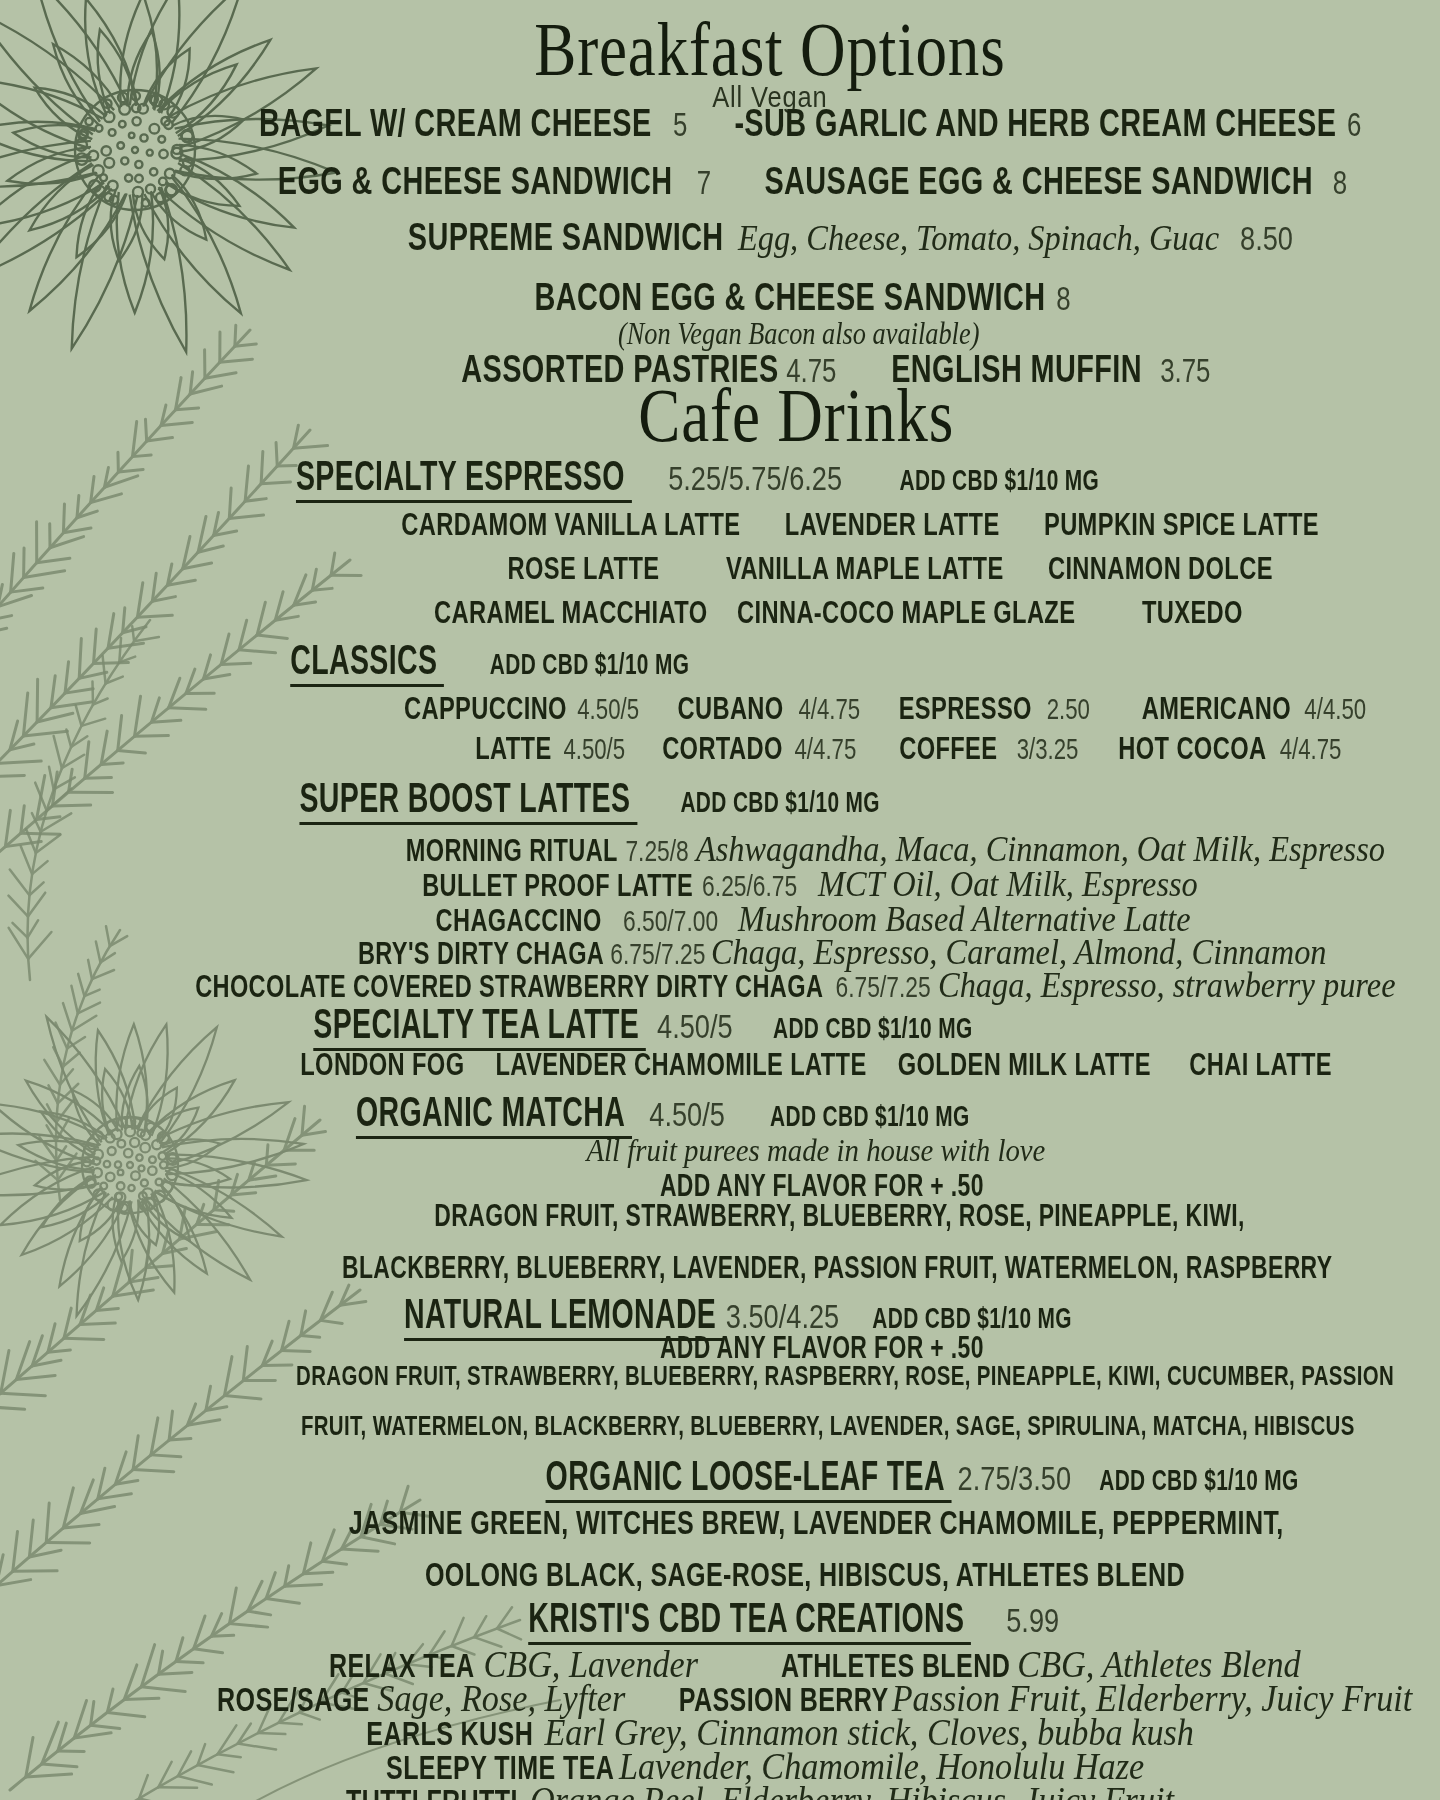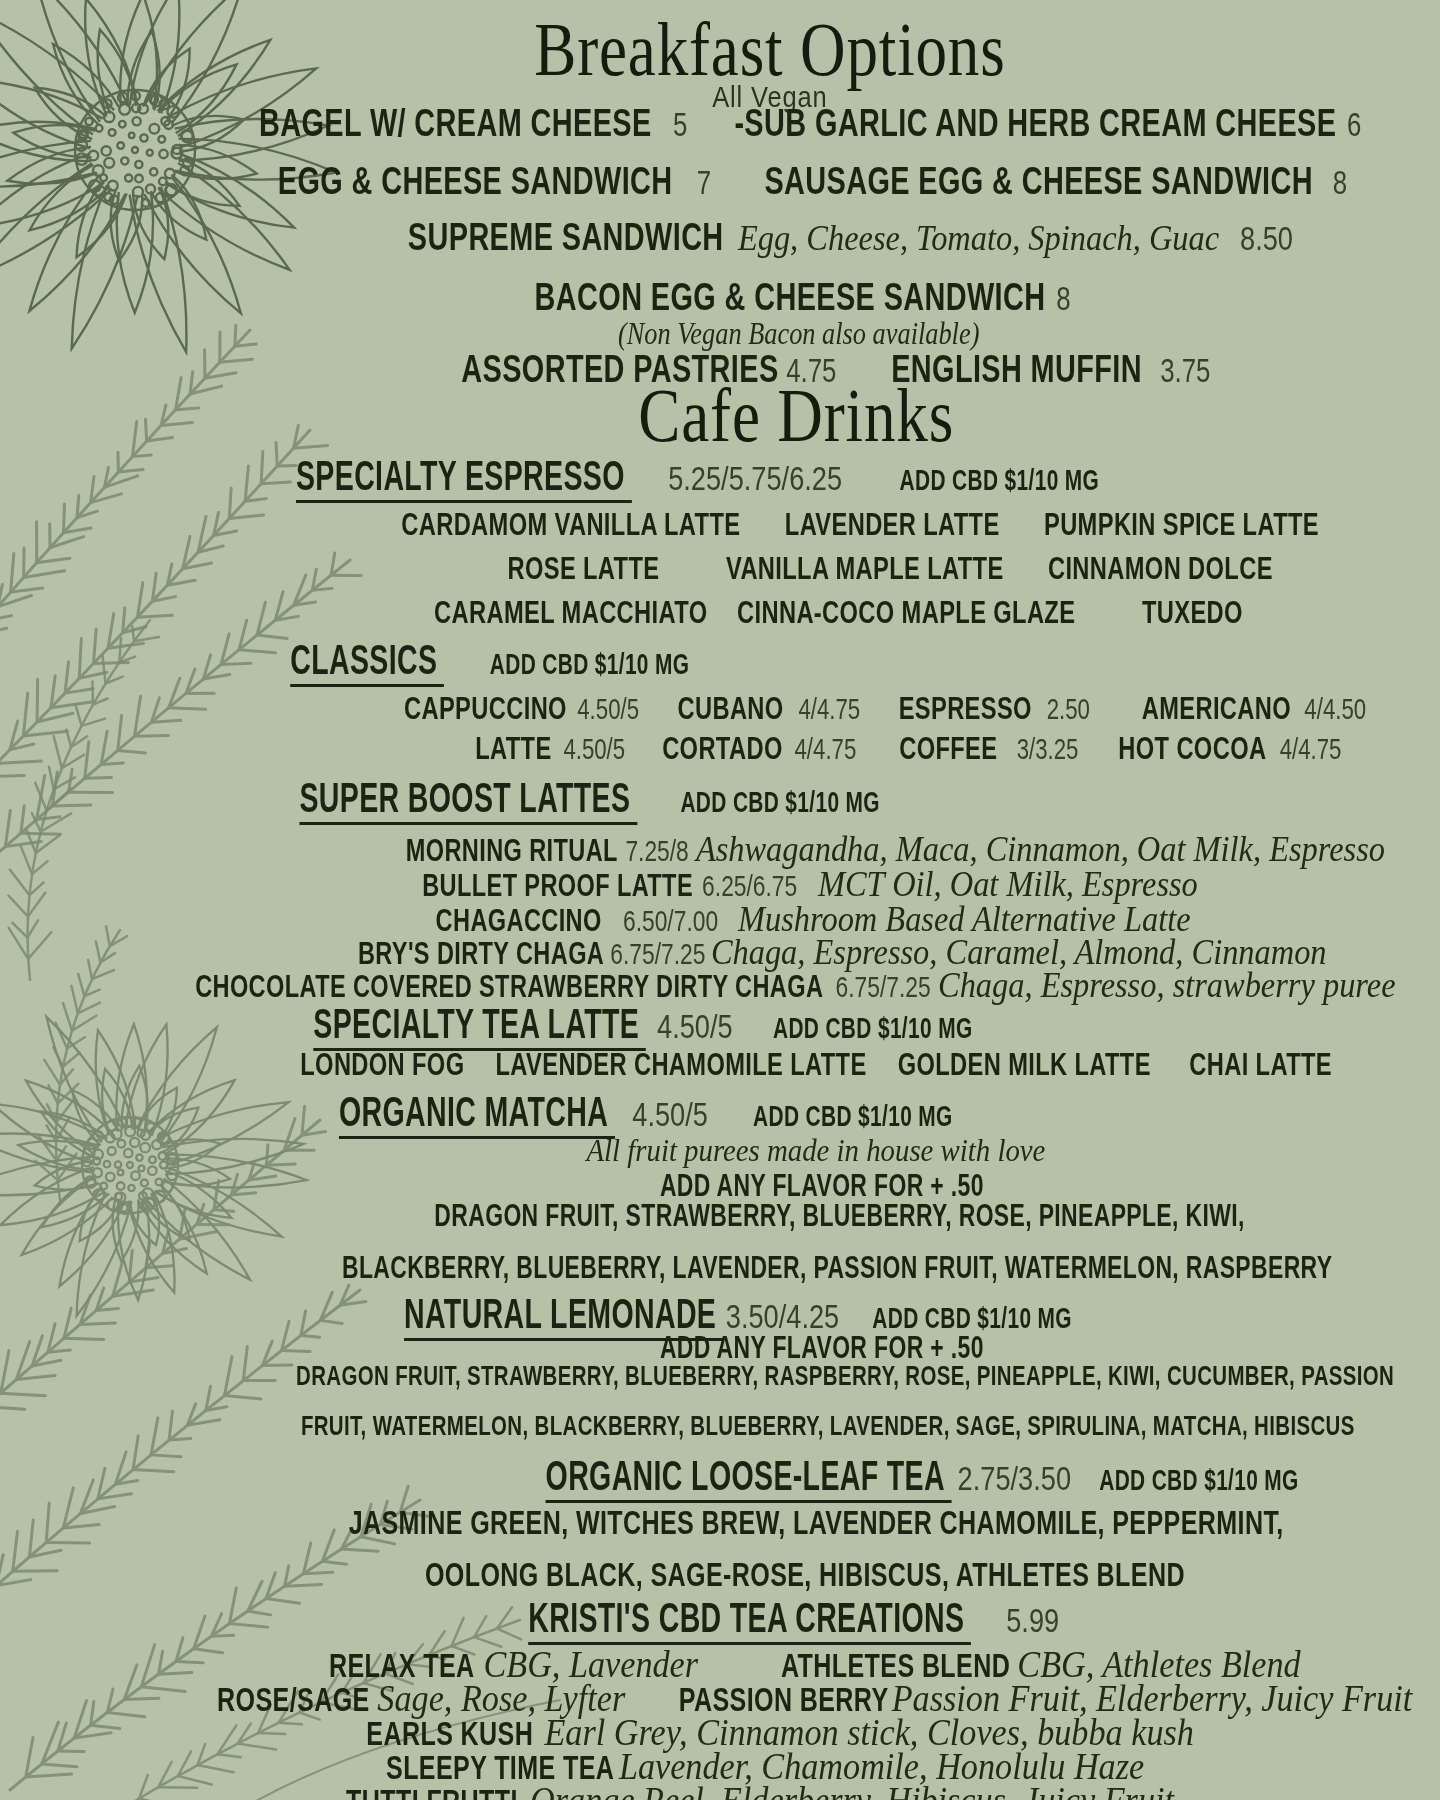--- a/index.html
+++ b/index.html
@@ -706,21 +706,21 @@
 
   <div class="lt" style="top:1000px;left:313px">
     <span class="sq" style="display: inline-block; transform: scaleX(0.68); transform-origin: center center; margin-left: -78.24px; margin-right: -78.24px;"><span class="hd">SPECIALTY TEA LATTE</span></span><span class="sq" style="display: inline-block; transform: scaleX(0.8); transform-origin: center center; margin-left: -10.9px; margin-right: -10.9px;"><span class="pr p34" style="padding-left:14px">4.50/5</span></span><span class="sq" style="display: inline-block; transform: scaleX(0.72); transform-origin: center center; margin-left: -46.62px; margin-right: -46.62px;"><span class="cbd" style="padding-left:56px">ADD CBD $1/10 MG</span></span>
   </div>
   <div class="ln" style="top:1046px;transform:translateX(96px)">
     <span class="sq" style="display: inline-block; transform: scaleX(0.74); transform-origin: center center; margin-left: -181.22px; margin-right: -181.22px;">
       <span class="nm dr">LONDON FOG</span><span class="nm dr" style="padding-left:42px">LAVENDER CHAMOMILE LATTE</span><span class="nm dr" style="padding-left:42px">GOLDEN MILK LATTE</span><span class="nm dr" style="padding-left:52px">CHAI LATTE</span>
     </span>
   </div>
 
-  <div class="lt" style="top:1088px;left:339px">
+  <div class="lt" style="top:1088px;left:356px">
     <span class="sq" style="display: inline-block; transform: scaleX(0.68); transform-origin: center center; margin-left: -64.96px; margin-right: -64.96px;"><span class="hd">ORGANIC MATCHA</span></span><span class="sq" style="display: inline-block; transform: scaleX(0.8); transform-origin: center center; margin-left: -11.7px; margin-right: -11.7px;"><span class="pr p34" style="padding-left:22px">4.50/5</span></span><span class="sq" style="display: inline-block; transform: scaleX(0.72); transform-origin: center center; margin-left: -47.46px; margin-right: -47.46px;"><span class="cbd" style="padding-left:62px">ADD CBD $1/10 MG</span></span>
   </div>
   <div class="ln" style="top:1132px;transform:translateX(96px)">
     <span class="it" style="font-size: 32px; display: inline-block; transform: scaleX(0.9); transform-origin: center center; margin-left: -25.5px; margin-right: -25.5px;">All fruit purees made in house with love</span>
   </div>
   <div class="ln" style="top:1168px;transform:translateX(102px)">
     <span class="sq" style="display: inline-block; transform: scaleX(0.74); transform-origin: center center; margin-left: -56.94px; margin-right: -56.94px;"><span class="nm fl">ADD ANY FLAVOR FOR + .50</span></span>
   </div>
   <div class="ln" style="top:1198px;transform:translateX(120px)">
     <span class="sq" style="display: inline-block; transform: scaleX(0.74); transform-origin: center center; margin-left: -142.35px; margin-right: -142.35px;"><span class="nm fl">DRAGON FRUIT, STRAWBERRY, BLUEBERRY, ROSE, PINEAPPLE, KIWI,</span></span>

